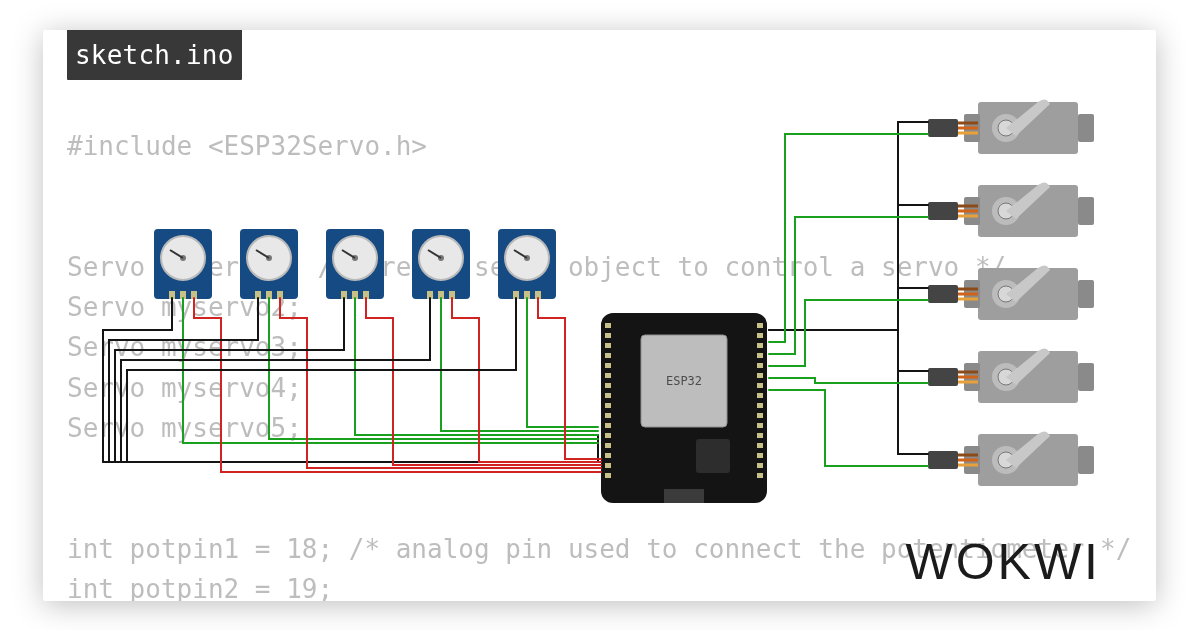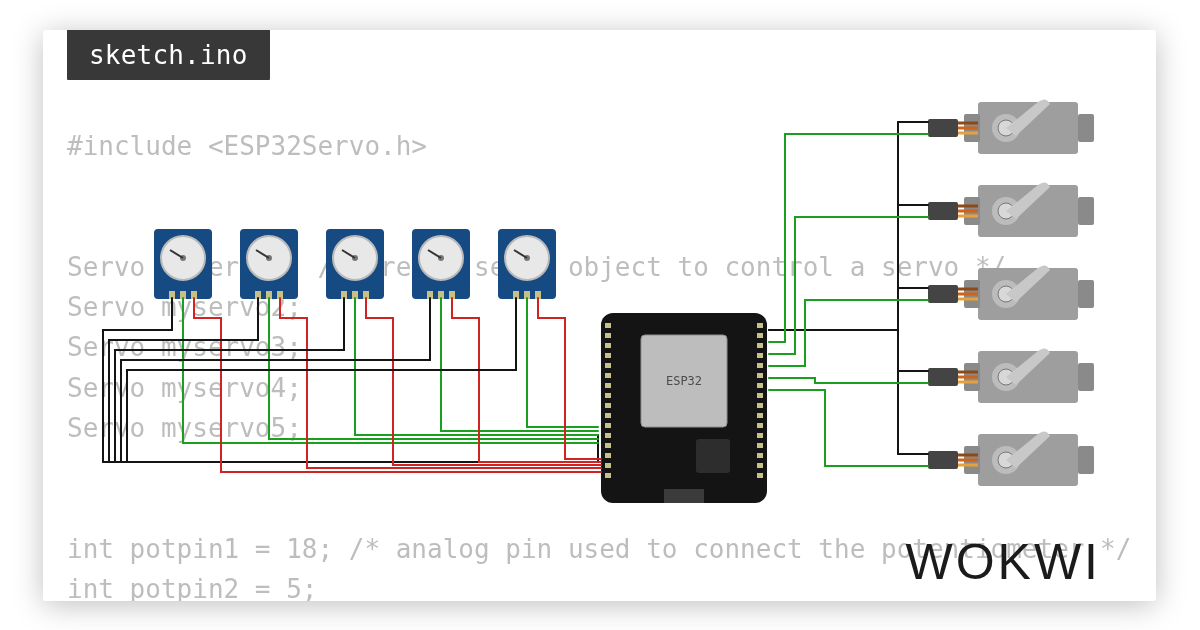--- a/index.html
+++ b/index.html
@@ -27,21 +27,21 @@
     box-shadow: 0 4px 30px rgba(0,0,0,0.25);
     border-radius: 2px;
     overflow: hidden;
   }
   .tab {
     position: absolute;
     left: 24px;
     top: 0;
     background: #383838;
     color: #fff;
-    padding: 10px 22px;
+    padding: 10px 8px;
     font-size: 26px;
     font-family: "DejaVu Sans Mono", Menlo, Consolas, monospace;
     letter-spacing: 0.2px;
     border-radius: 0 0 1px 1px;
   }
   .code {
     position: absolute;
     left: 24px;
     top: 70px;
     right: 24px;
@@ -78,21 +78,21 @@
 <span></span>
 <span></span>
 <span>Servo myservo1; /* create servo object to control a servo */</span>
 <span>Servo myservo2;</span>
 <span>Servo myservo3;</span>
 <span>Servo myservo4;</span>
 <span>Servo myservo5;</span>
 <span></span>
 <span></span>
 <span>int potpin1 = 18; /* analog pin used to connect the potentiometer */</span>
-<span>int potpin2 = 5;</span></pre>
+<span>int potpin2 = 19;</span></pre>
 
     <svg class="circuit-svg" width="1113" height="571" viewBox="0 0 1113 571">
 
       <g>
 
         <g transform="translate(140,228)">
           <rect x="-29" y="-29" width="58" height="70" rx="4" fill="#154a82"></rect>
           <circle cx="0" cy="0" r="22" fill="#e8e8e8" stroke="#b9b9b9" stroke-width="2"></circle>
           <circle cx="0" cy="0" r="3" fill="#777"></circle>
           <line x1="0" y1="0" x2="-13" y2="-8" stroke="#333" stroke-width="2"></line>

